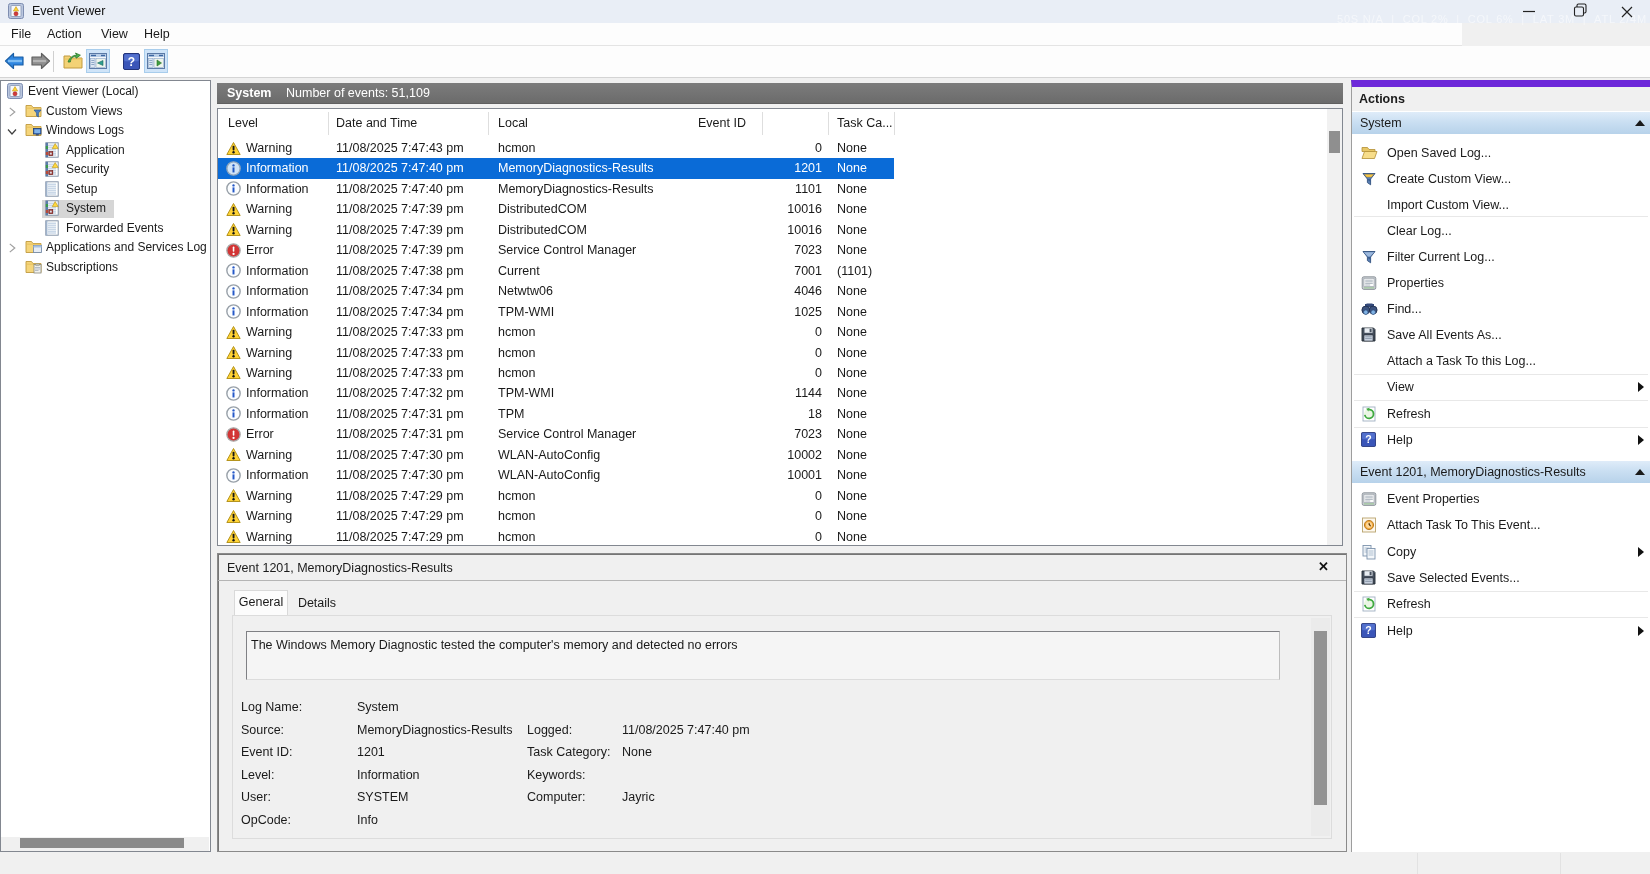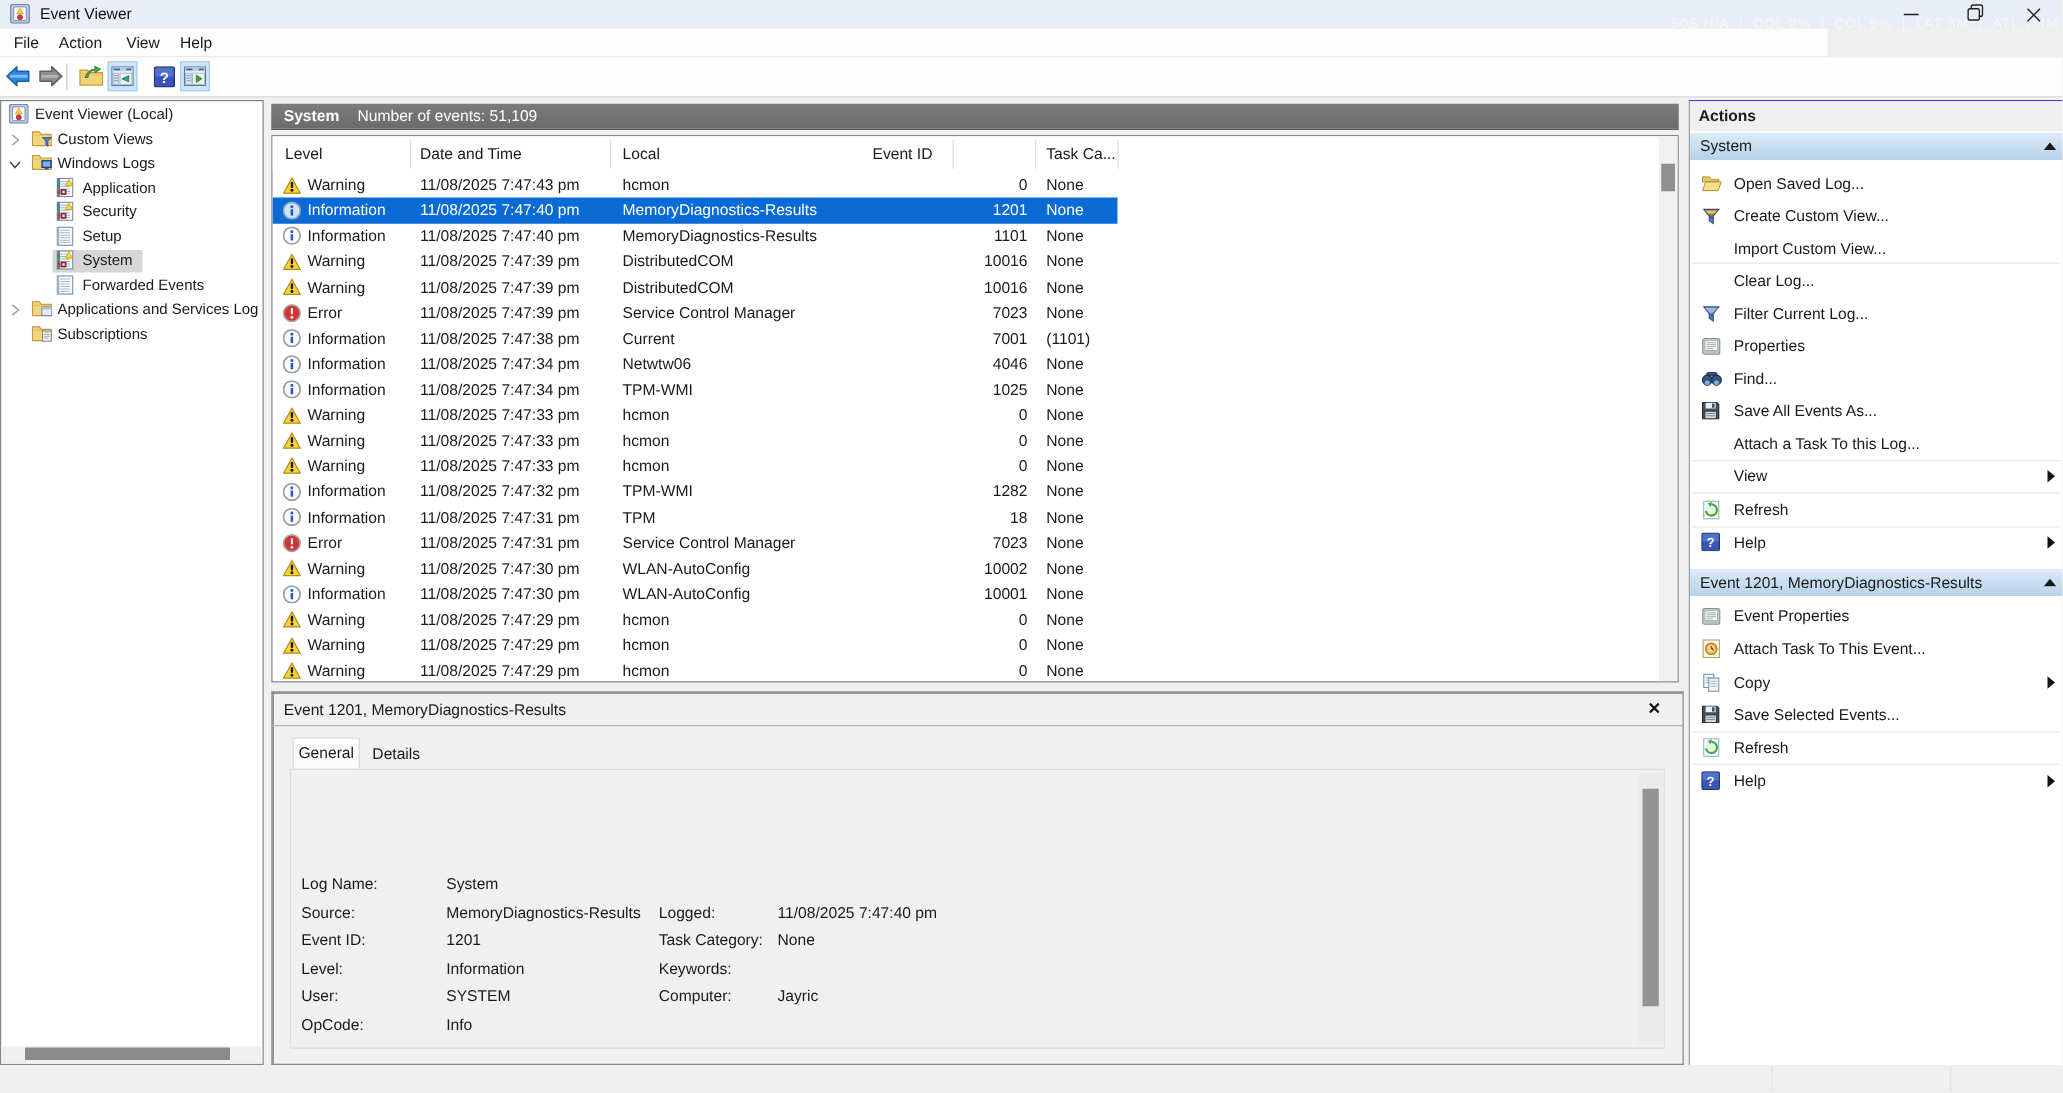--- a/index.html
+++ b/index.html
@@ -61,21 +61,21 @@
   .tab { position:absolute; font-size:12.5px; }
   #tab-general { left:16px; top:36px; width:54px; height:25px; background:#fcfcfc; border:1px solid #d9d9d9; border-bottom:none; text-align:center; padding-top:4px; }
   #tab-details { left:74px; top:40px; width:50px; height:21px; text-align:center; padding-top:2px; }
   #tabpage { position:absolute; left:14px; top:61px; width:1100px; height:224px; border:1px solid #dcdcdc; background:#f0f0f0; }
   #desc { position:absolute; left:13px; top:15px; width:1034px; height:49px; background:#f5f5f5; border-top:1px solid #7f8084; border-left:1px solid #7f8084; border-right:1px solid #bdbdbd; border-bottom:1px solid #dcdcdc; font-size:12.5px; padding:6px 0 0 4px; }
   .fl { position:absolute; font-size:12.5px; }
   #tp-vscroll { position:absolute; left:1078px; top:2px; width:19px; height:218px; background:#ebebeb;}
   #tp-vthumb { position:absolute; left:3px; top:13px; width:13px; height:174px; background:#939393; }
 
   
-  #actions { left:1351px; top:80px; width:299px; height:772px; background:#fff; border-left:1px solid #9d9d9d; border-top:1px solid #6d28d9; }
+  #actions { left:1351px; top:80px; width:299px; height:772px; background:#fff; border-left:1px solid #9d9d9d; border-top:7px solid #6d28d9; }
   #act-title { position:absolute; left:0; top:0; width:298px; height:24px; background:#f0f0f0; font-weight:bold; font-size:12.5px; }
   #act-title span { position:absolute; left:7px; top:5px; }
   .band { position:absolute; left:0; width:298px; height:24px; background:linear-gradient(#dfecf9 0%, #cadff2 45%, #b7d2ea 100%); font-size:12.5px; border-top:1px solid #fff; border-bottom:1px solid #fff; }
   .band span { position:absolute; left:8px; top:4px; }
   .band .up { position:absolute; left:283px; top:8px; width:0; height:0; border-left:5px solid transparent; border-right:5px solid transparent; border-bottom:6px solid #1a1a1a; }
   .ai { position:absolute; left:0; width:298px; height:26px; font-size:12.5px; }
   .ai .aic { position:absolute; left:9px; top:5px; width:16px; height:16px; }
   .ai span { position:absolute; left:35px; top:6px; }
   .ai .arr { position:absolute; left:286px; top:8px; width:0; height:0; border-top:5px solid transparent; border-bottom:5px solid transparent; border-left:6px solid #111; }
   .adiv { position:absolute; left:2px; width:294px; height:1px; background:#e8e8e8; }
@@ -439,21 +439,21 @@
       </div>
 <div class="r" style="top:245.40px">
         <span class="icon"><svg width="15" height="15" viewBox="0 0 16 16">
             <circle cx="8" cy="8" r="7.1" fill="#fbfdff" stroke="#98a0a8" stroke-width="1.5"></circle>
             <circle cx="8" cy="4.7" r="1.25" fill="#2458c8"></circle>
             <path d="M8 6.8 L8 12.2" stroke="#2458c8" stroke-width="2.1"></path>
           </svg></span>
         <span class="lv">Information</span>
         <span class="dt">11/08/2025 7:47:32 pm</span>
         <span class="src">TPM-WMI</span>
-        <span class="eid">1282</span>
+        <span class="eid">1144</span>
         <span class="tc">None</span>
       </div>
 <div class="r" style="top:265.85px">
         <span class="icon"><svg width="15" height="15" viewBox="0 0 16 16">
             <circle cx="8" cy="8" r="7.1" fill="#fbfdff" stroke="#98a0a8" stroke-width="1.5"></circle>
             <circle cx="8" cy="4.7" r="1.25" fill="#2458c8"></circle>
             <path d="M8 6.8 L8 12.2" stroke="#2458c8" stroke-width="2.1"></path>
           </svg></span>
         <span class="lv">Information</span>
         <span class="dt">11/08/2025 7:47:31 pm</span>
@@ -543,20 +543,21 @@
   <div style="position:absolute;left:0;top:0;width:1px;height:297px;background:#757575"></div>
   <div style="position:absolute;left:0;top:0;width:1128px;height:1px;background:#757575"></div>
   <div id="dhdr">
       <span class="t">Event 1201, MemoryDiagnostics-Results</span>
       <span class="x">✕</span>
     </div>
   <div id="dhdr-line"></div>
   <div class="tab" id="tab-general">General</div>
   <div class="tab" id="tab-details">Details</div>
   <div id="tabpage">
+    <div id="desc">The Windows Memory Diagnostic tested the computer's memory and detected no errors</div>
     <div id="fields">
         <div class="fl" style="left:8px;top:84px">Log Name:</div>
 <div class="fl" style="left:124px;top:84px">System</div>
 <div class="fl" style="left:8px;top:106.5px">Source:</div>
 <div class="fl" style="left:124px;top:106.5px">MemoryDiagnostics-Results</div>
 <div class="fl" style="left:294px;top:106.5px">Logged:</div>
 <div class="fl" style="left:389px;top:106.5px">11/08/2025 7:47:40 pm</div>
 <div class="fl" style="left:8px;top:129px">Event ID:</div>
 <div class="fl" style="left:124px;top:129px">1201</div>
 <div class="fl" style="left:294px;top:129px">Task Category:</div>

